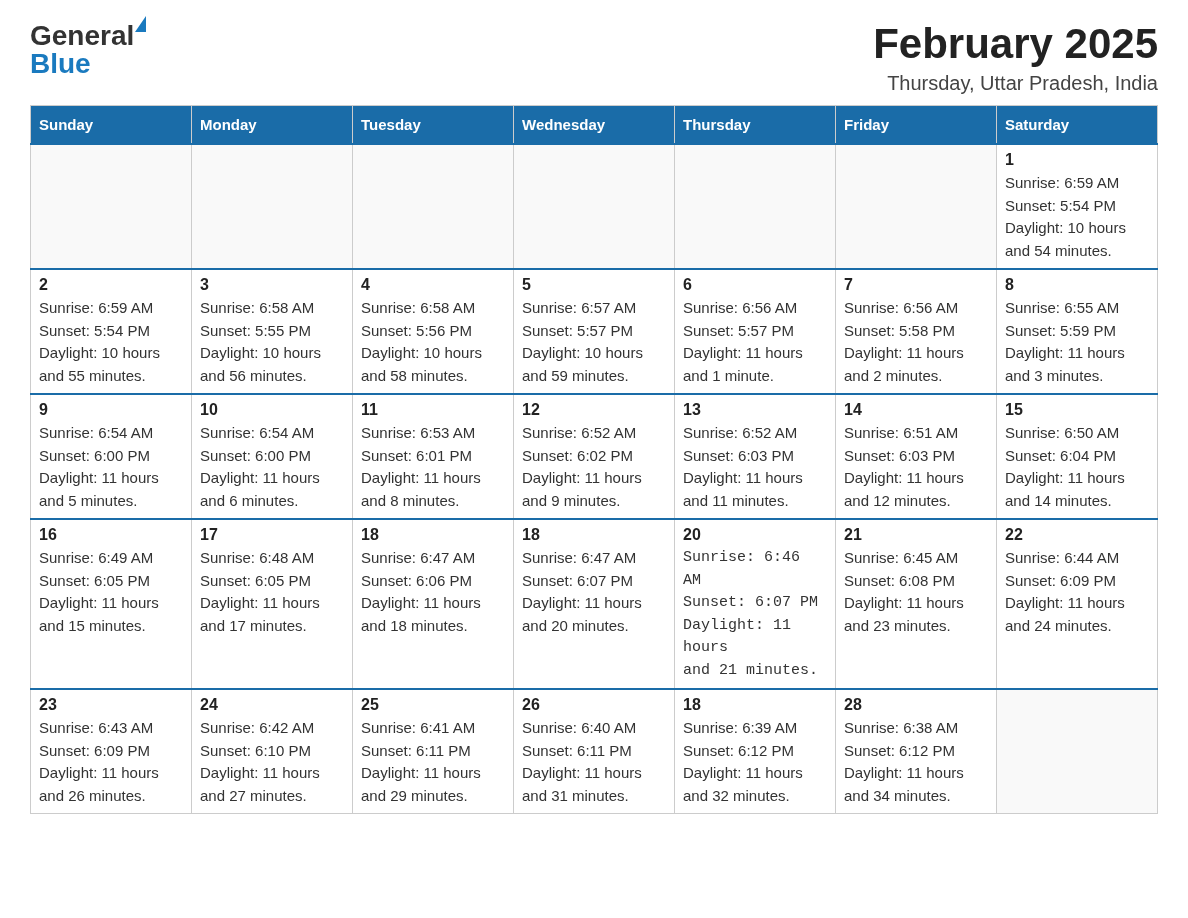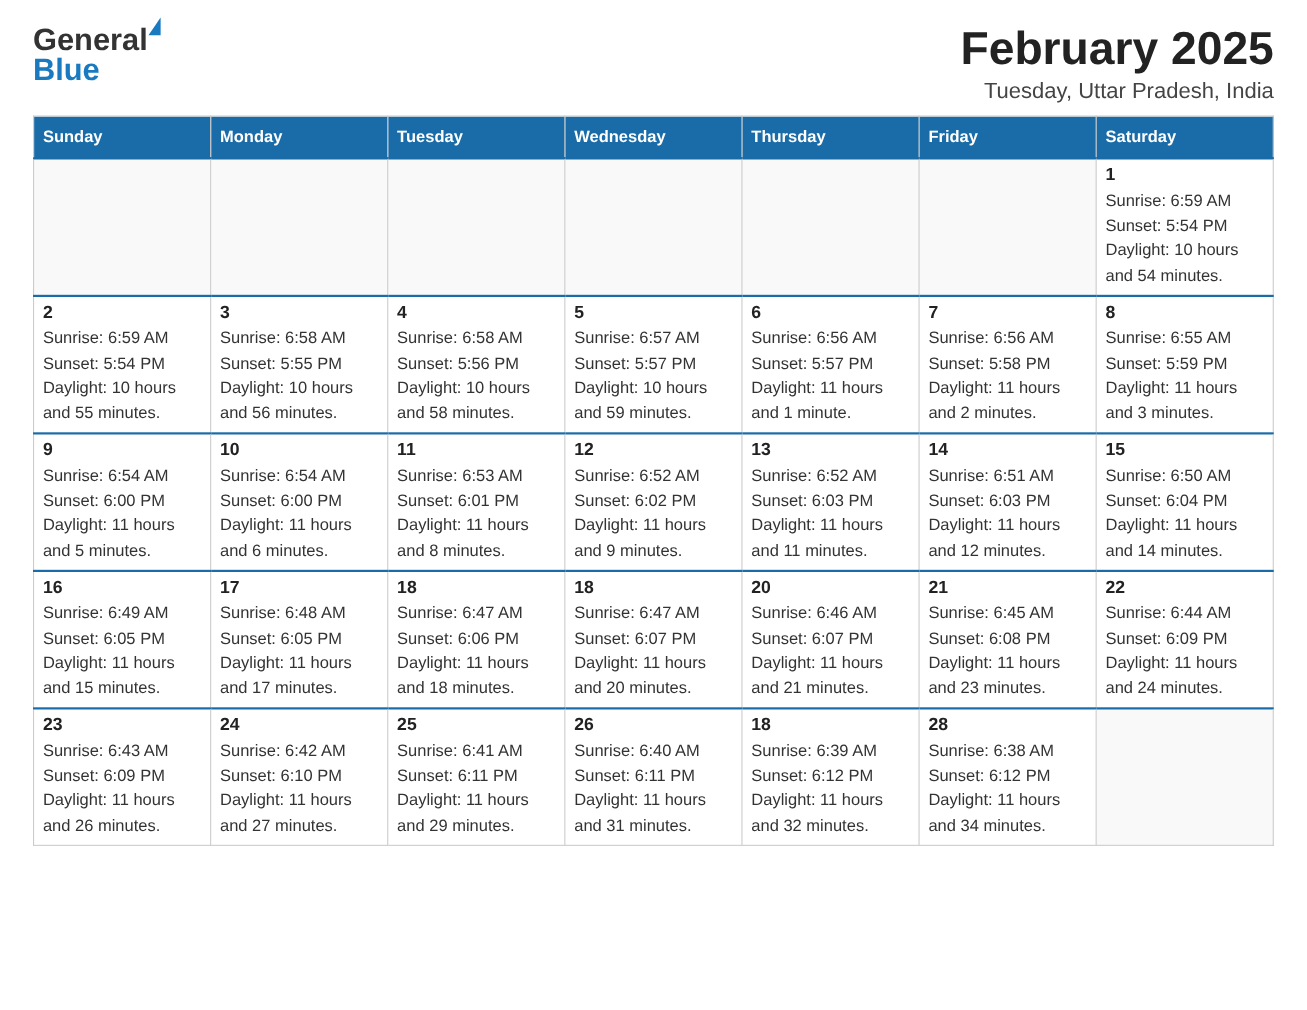--- a/index.html
+++ b/index.html
@@ -105,21 +105,21 @@
 <div class="header-row">
   <div class="logo">
     <div style="display:flex; align-items:flex-start;">
       <span class="logo-text logo-general">General</span>
       <span class="logo-triangle"></span>
     </div>
     <span class="logo-blue-text">Blue</span>
   </div>
   <div class="title-block">
     <div class="main-title">February 2025</div>
-    <div class="subtitle">Tuesday, Uttar Pradesh, India</div>
+    <div class="subtitle">Thursday, Uttar Pradesh, India</div>
   </div>
 </div>
 
 <table class="calendar">
   <thead>
     <tr>
       <th>Sunday</th>
       <th>Monday</th>
       <th>Tuesday</th>
       <th>Wednesday</th>
@@ -270,21 +270,21 @@
         </td>
         <td>
           <span class="day-num">18</span>
           <div class="day-info" style="white-space: pre-line;">Sunrise: 6:47 AM
 Sunset: 6:07 PM
 Daylight: 11 hours
 and 20 minutes.</div>
         </td>
         <td>
           <span class="day-num">20</span>
-          <div class="day-info" style="white-space: pre-line;">Sunrise: 6:46 AM
+          <div class="day-info" style="white-space: pre-line; font-family: Liberation Mono, monospace;">Sunrise: 6:46 AM
 Sunset: 6:07 PM
 Daylight: 11 hours
 and 21 minutes.</div>
         </td>
         <td>
           <span class="day-num">21</span>
           <div class="day-info" style="white-space: pre-line;">Sunrise: 6:45 AM
 Sunset: 6:08 PM
 Daylight: 11 hours
 and 23 minutes.</div>

